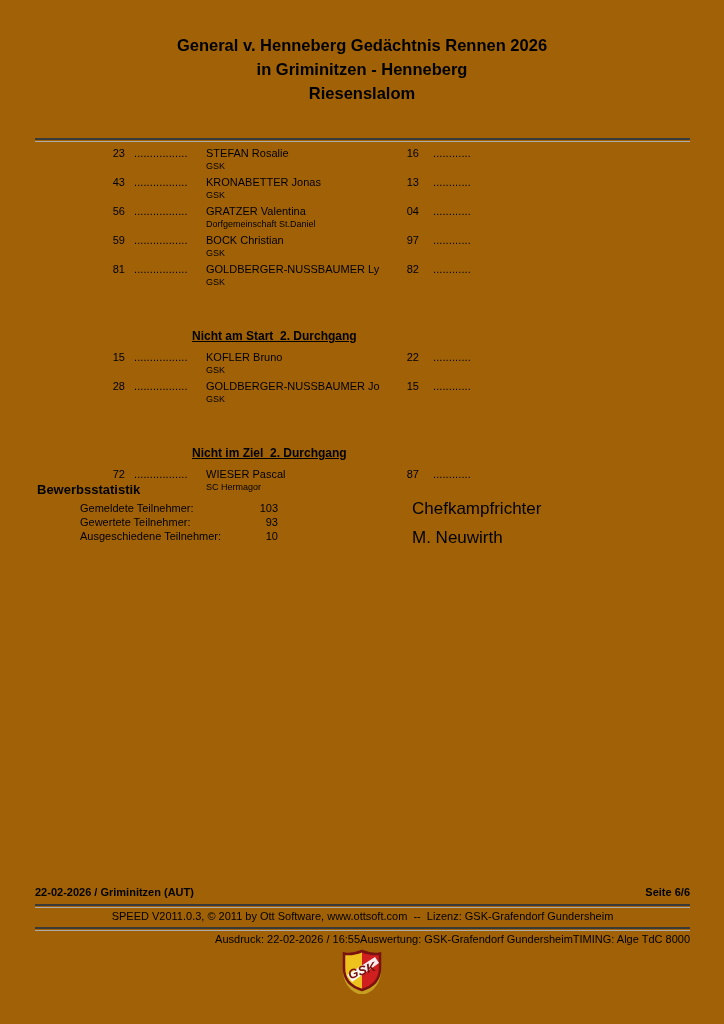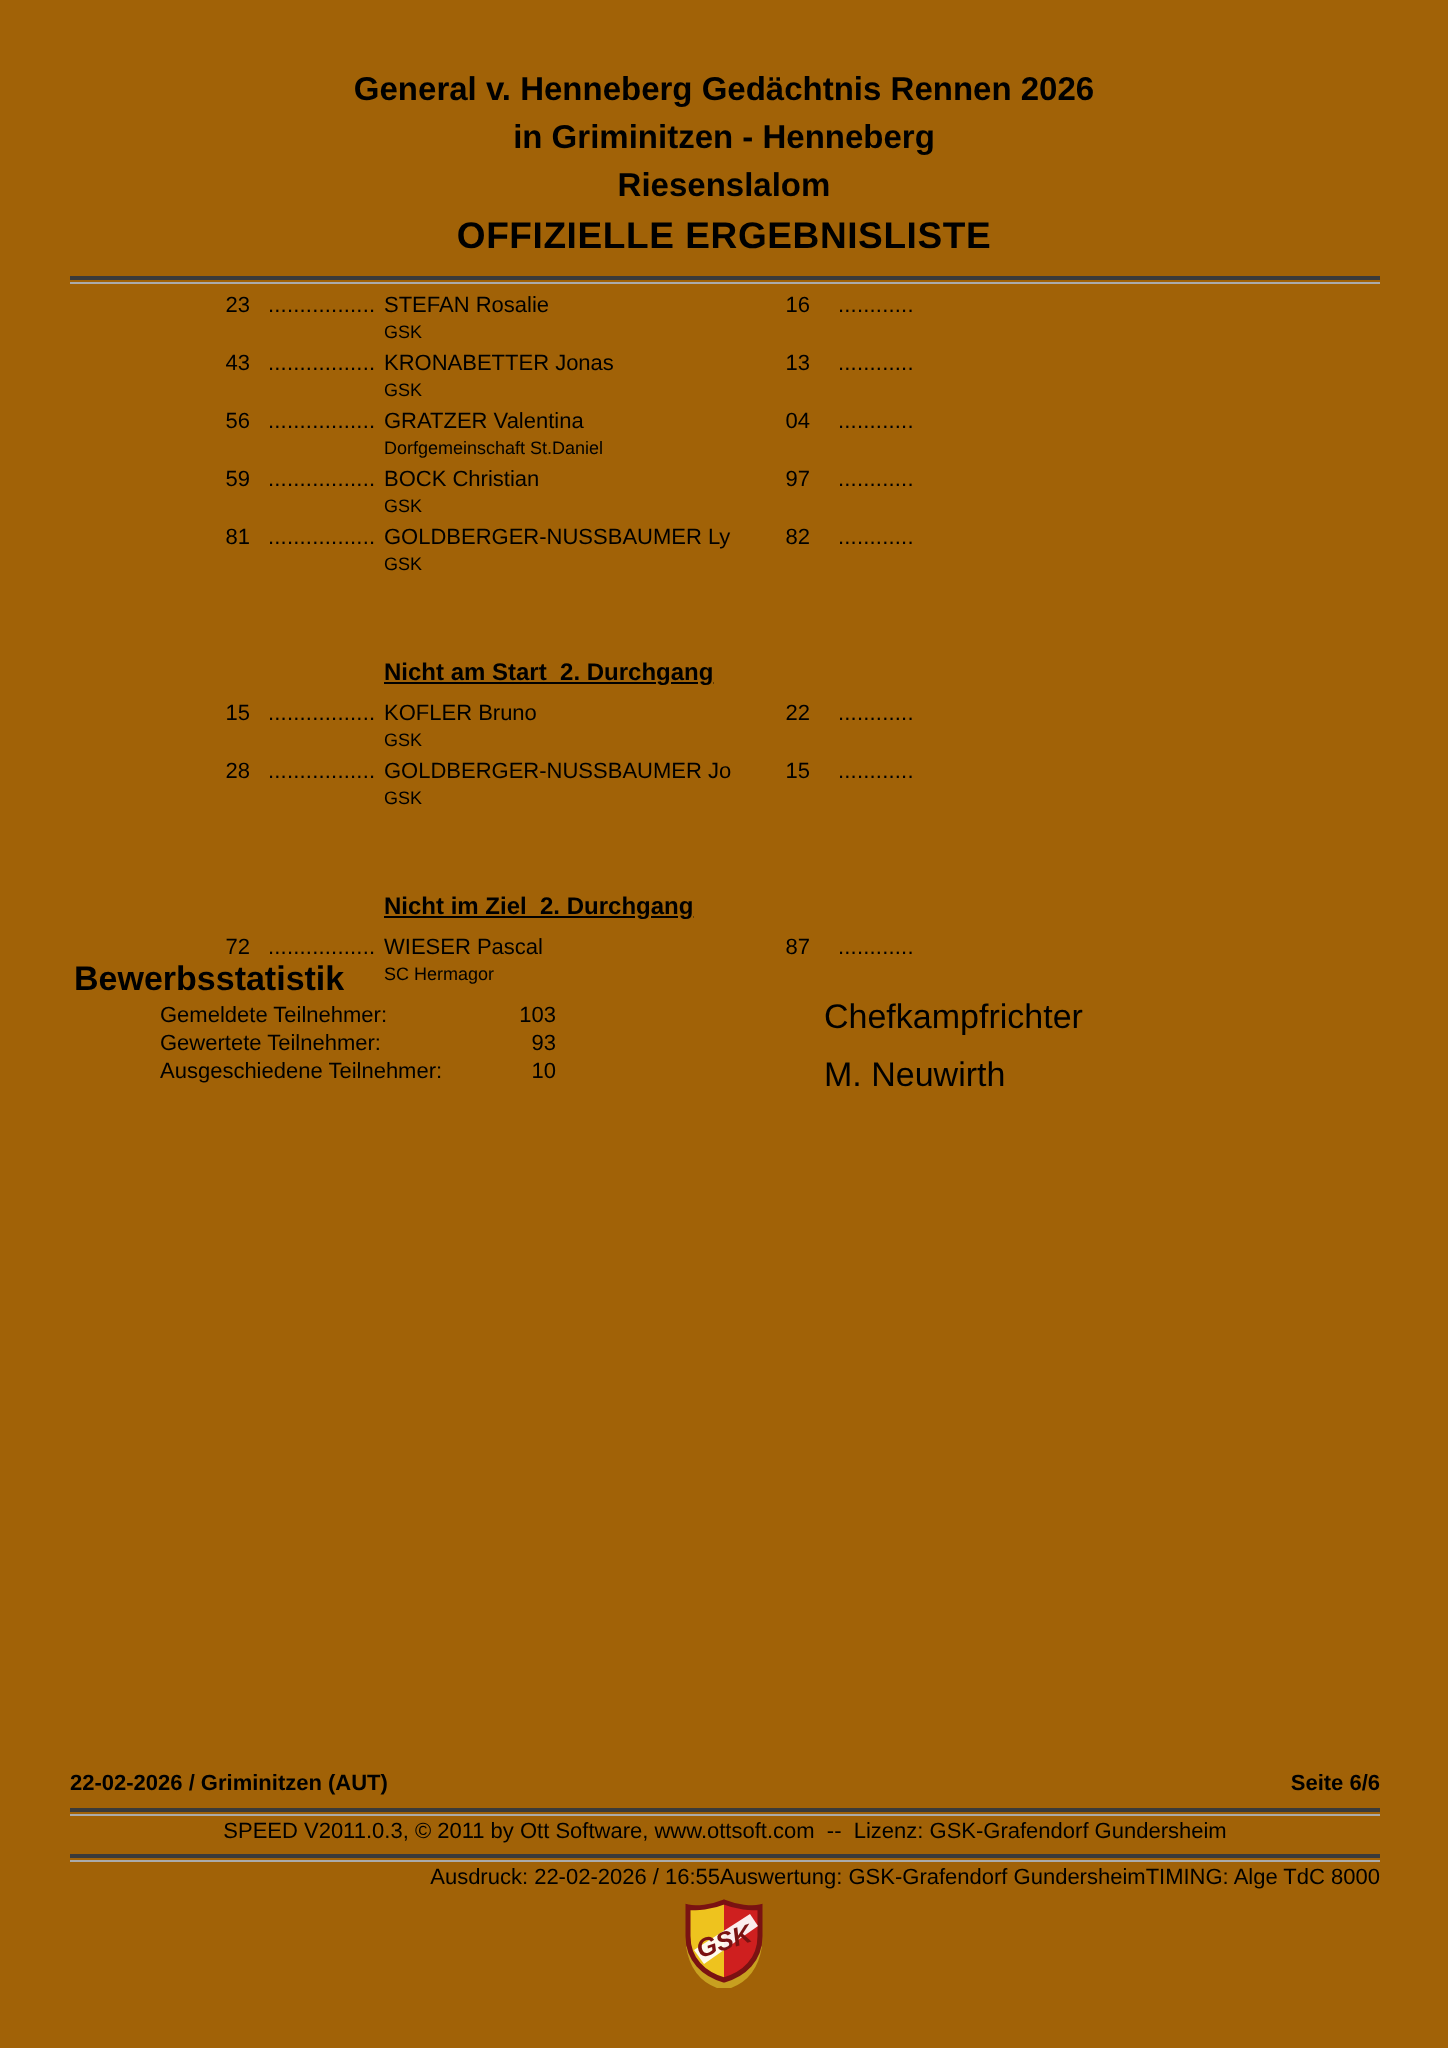--- a/index.html
+++ b/index.html
@@ -29,28 +29,28 @@
   .results { position:absolute; top:146px; left:0; width:724px; font-size:11px; }
   .section-heading {
     margin:40px 0 6px 192px;
     font-weight:bold; text-decoration:underline;
     font-size:12px; line-height:16px;
     white-space:pre;
   }
   .entry { display:flex; align-items:flex-start; margin-bottom:3px; }
   .entry .bib   { width:125px; text-align:right; line-height:14px; }
   .entry .dots1 { margin-left:9px;  width:56px; overflow:hidden; line-height:14px; letter-spacing:0.1px; }
-  .entry .namecell { margin-left:2px; width:193px; }
+  .entry .namecell { margin-left:16px; width:193px; }
   .entry .name  { line-height:14px; }
   .entry .club  { font-size:9px; line-height:12px; }
   .entry .code  { width:20px; text-align:right; line-height:14px; }
   .entry .dots2 { margin-left:14px; width:42px; overflow:hidden; line-height:14px; letter-spacing:0.1px; }
   
   .stats { position:absolute; top:483px; left:37px; font-size:11px; }
-  .stats .stats-heading { font-weight:bold; font-size:17px; line-height:14px; margin-bottom:4px; }
+  .stats .stats-heading { font-weight:bold; font-size:13px; line-height:14px; margin-bottom:4px; }
   .stat-row { display:flex; line-height:14px; }
   .stat-row .lbl { width:160px;margin-left:43px; }
   .stat-row .val { width:38px; text-align:right; }
   .officials { position:absolute; top:502px; left:412px; font-size:17px; }
   .officials .role { line-height:14px; }
   .officials .name { line-height:14px; margin-top:15px; }
   
   .footer-row1 { position:absolute; top:886px; left:35px; width:655px; display:flex; justify-content:space-between; font-weight:bold; font-size:11px; }
   .footer-soft { position:absolute; top:910px; left:35px; width:655px; text-align:center; font-size:11px; white-space:pre; }
   .footer-row3 { position:absolute; top:933px; left:35px; width:655px; display:flex; justify-content:flex-end; font-weight:normal; font-size:11px; }
@@ -58,21 +58,20 @@
 </style>
 </head>
 <body>
 
 <div class="page">
 
   <div class="header">
     <div class="t1">General v. Henneberg Gedächtnis Rennen 2026</div>
     <div class="t2">in Griminitzen - Henneberg</div>
     <div class="t3">Riesenslalom</div>
-    <div class="t4">OFFIZIELLE ERGEBNISLISTE</div>
   </div>
 
   <div class="rule rule-header"></div>
 
   <div class="results">
   <div>
 
     <div>
   <div class="entry">
     <span class="bib">23</span>

